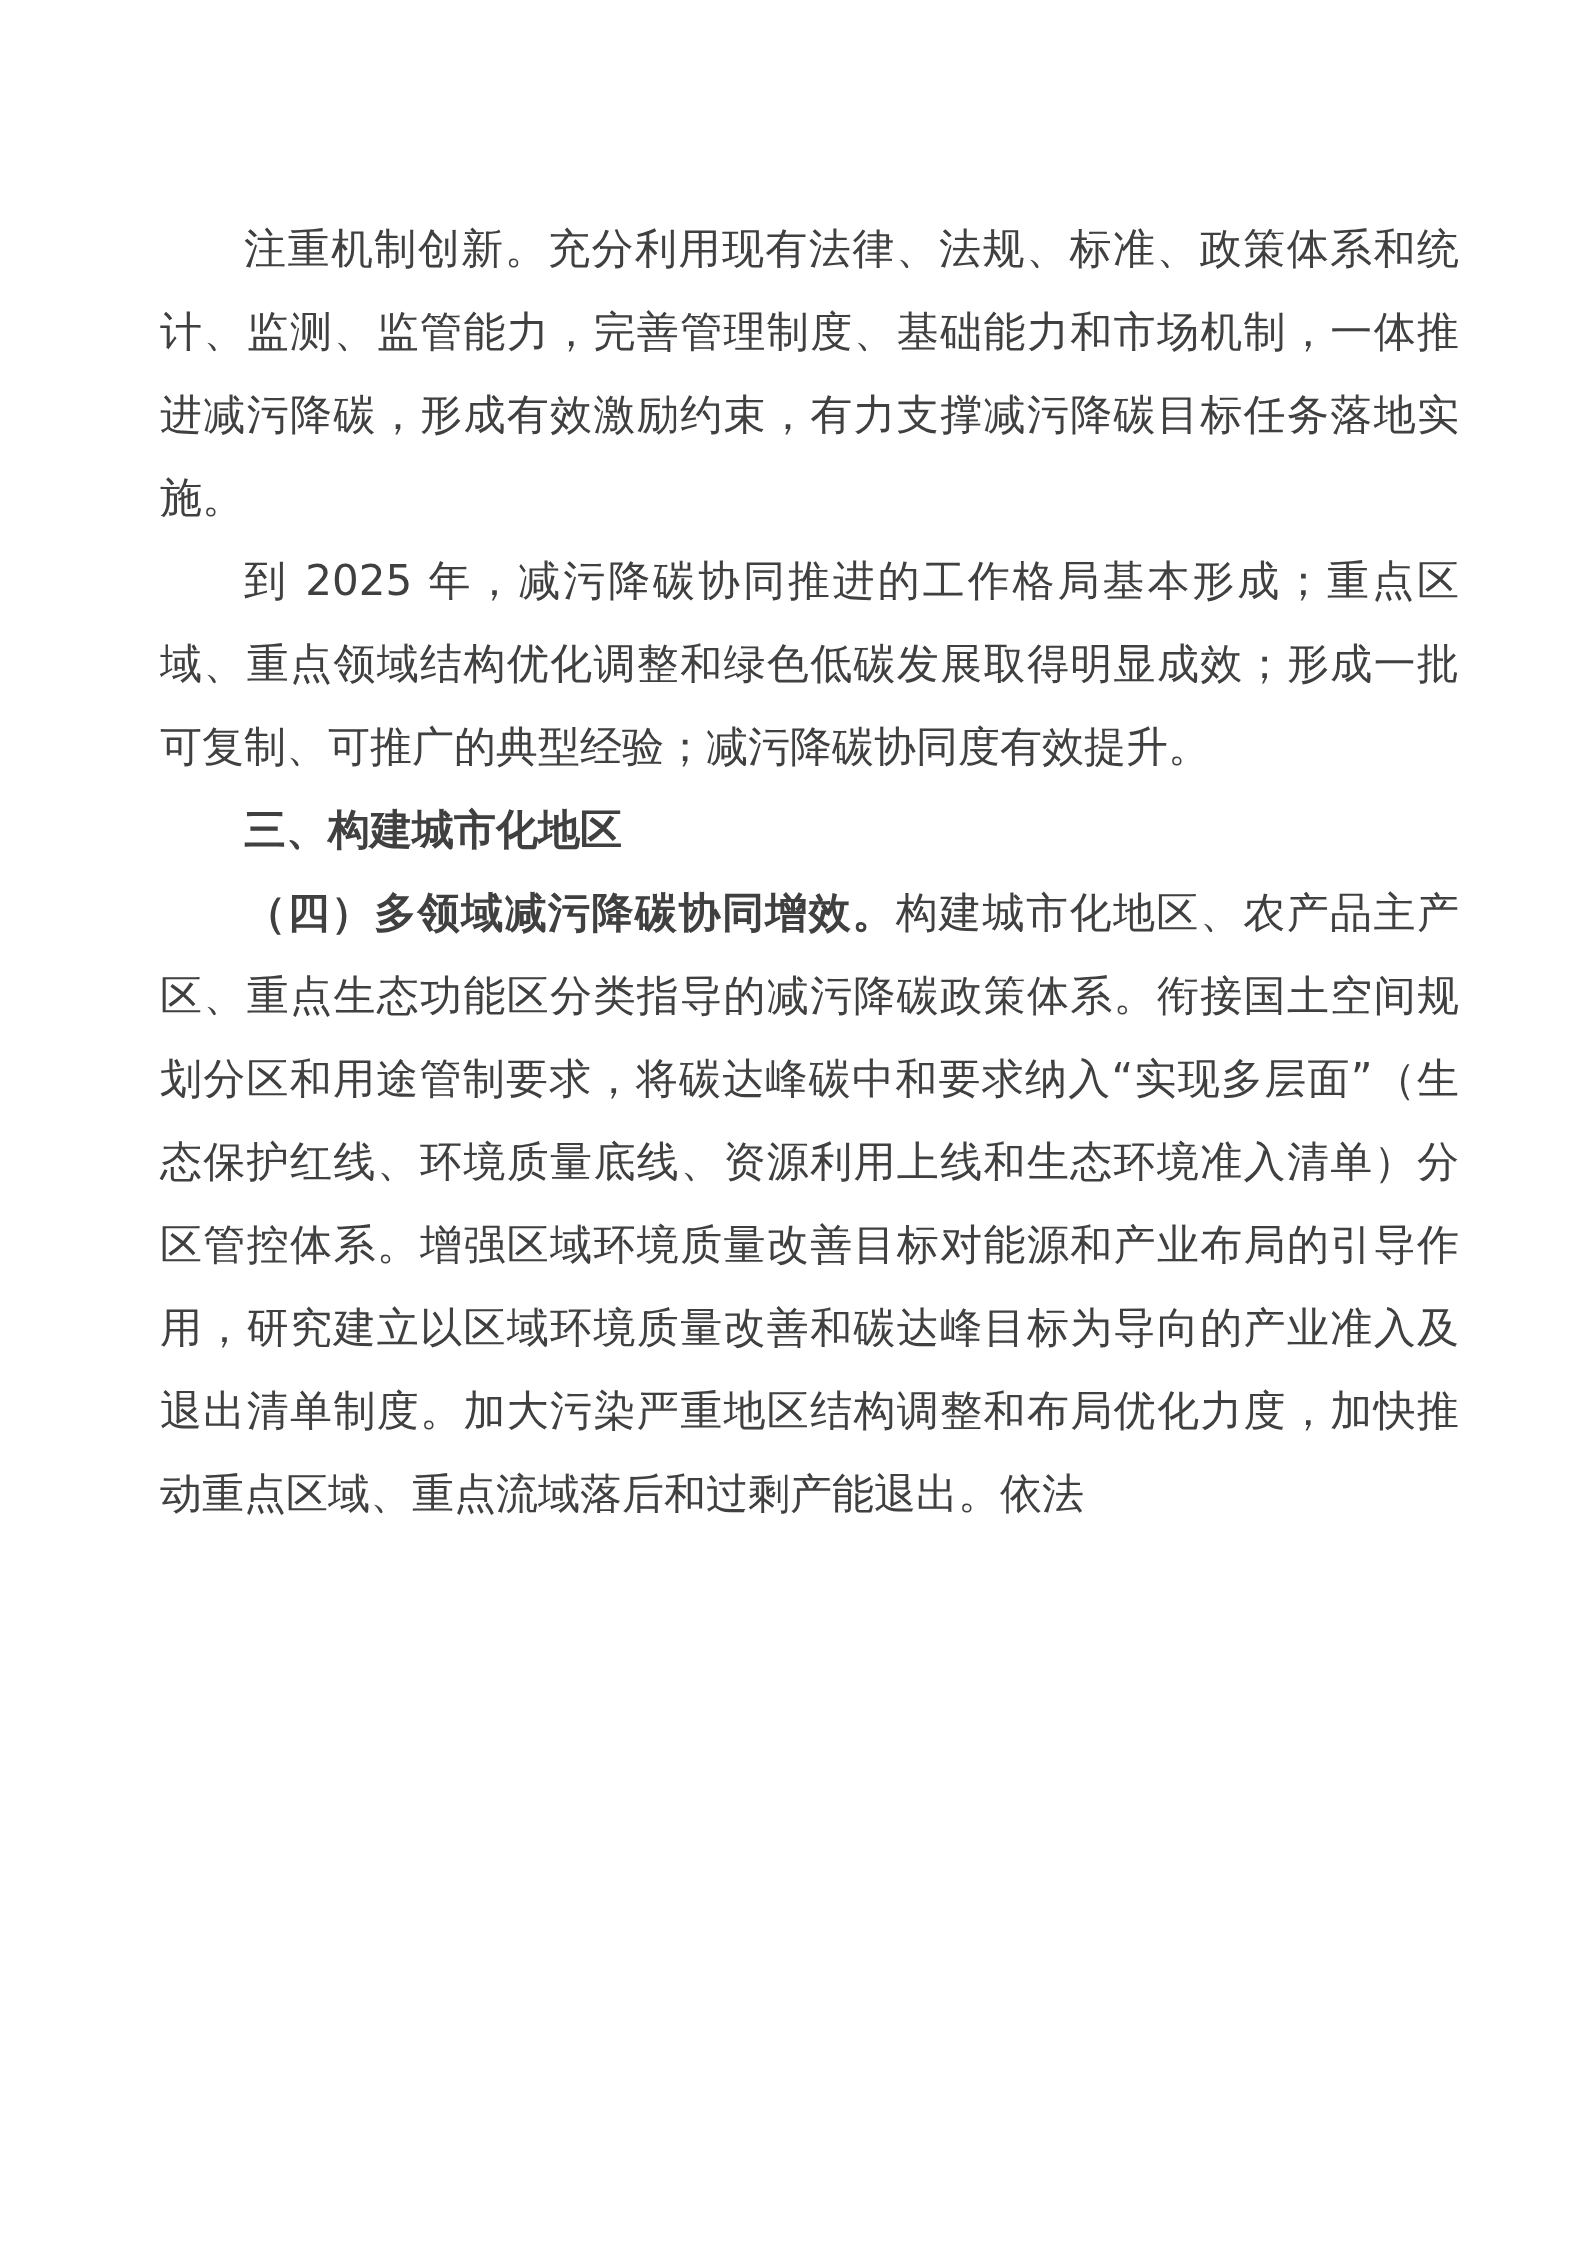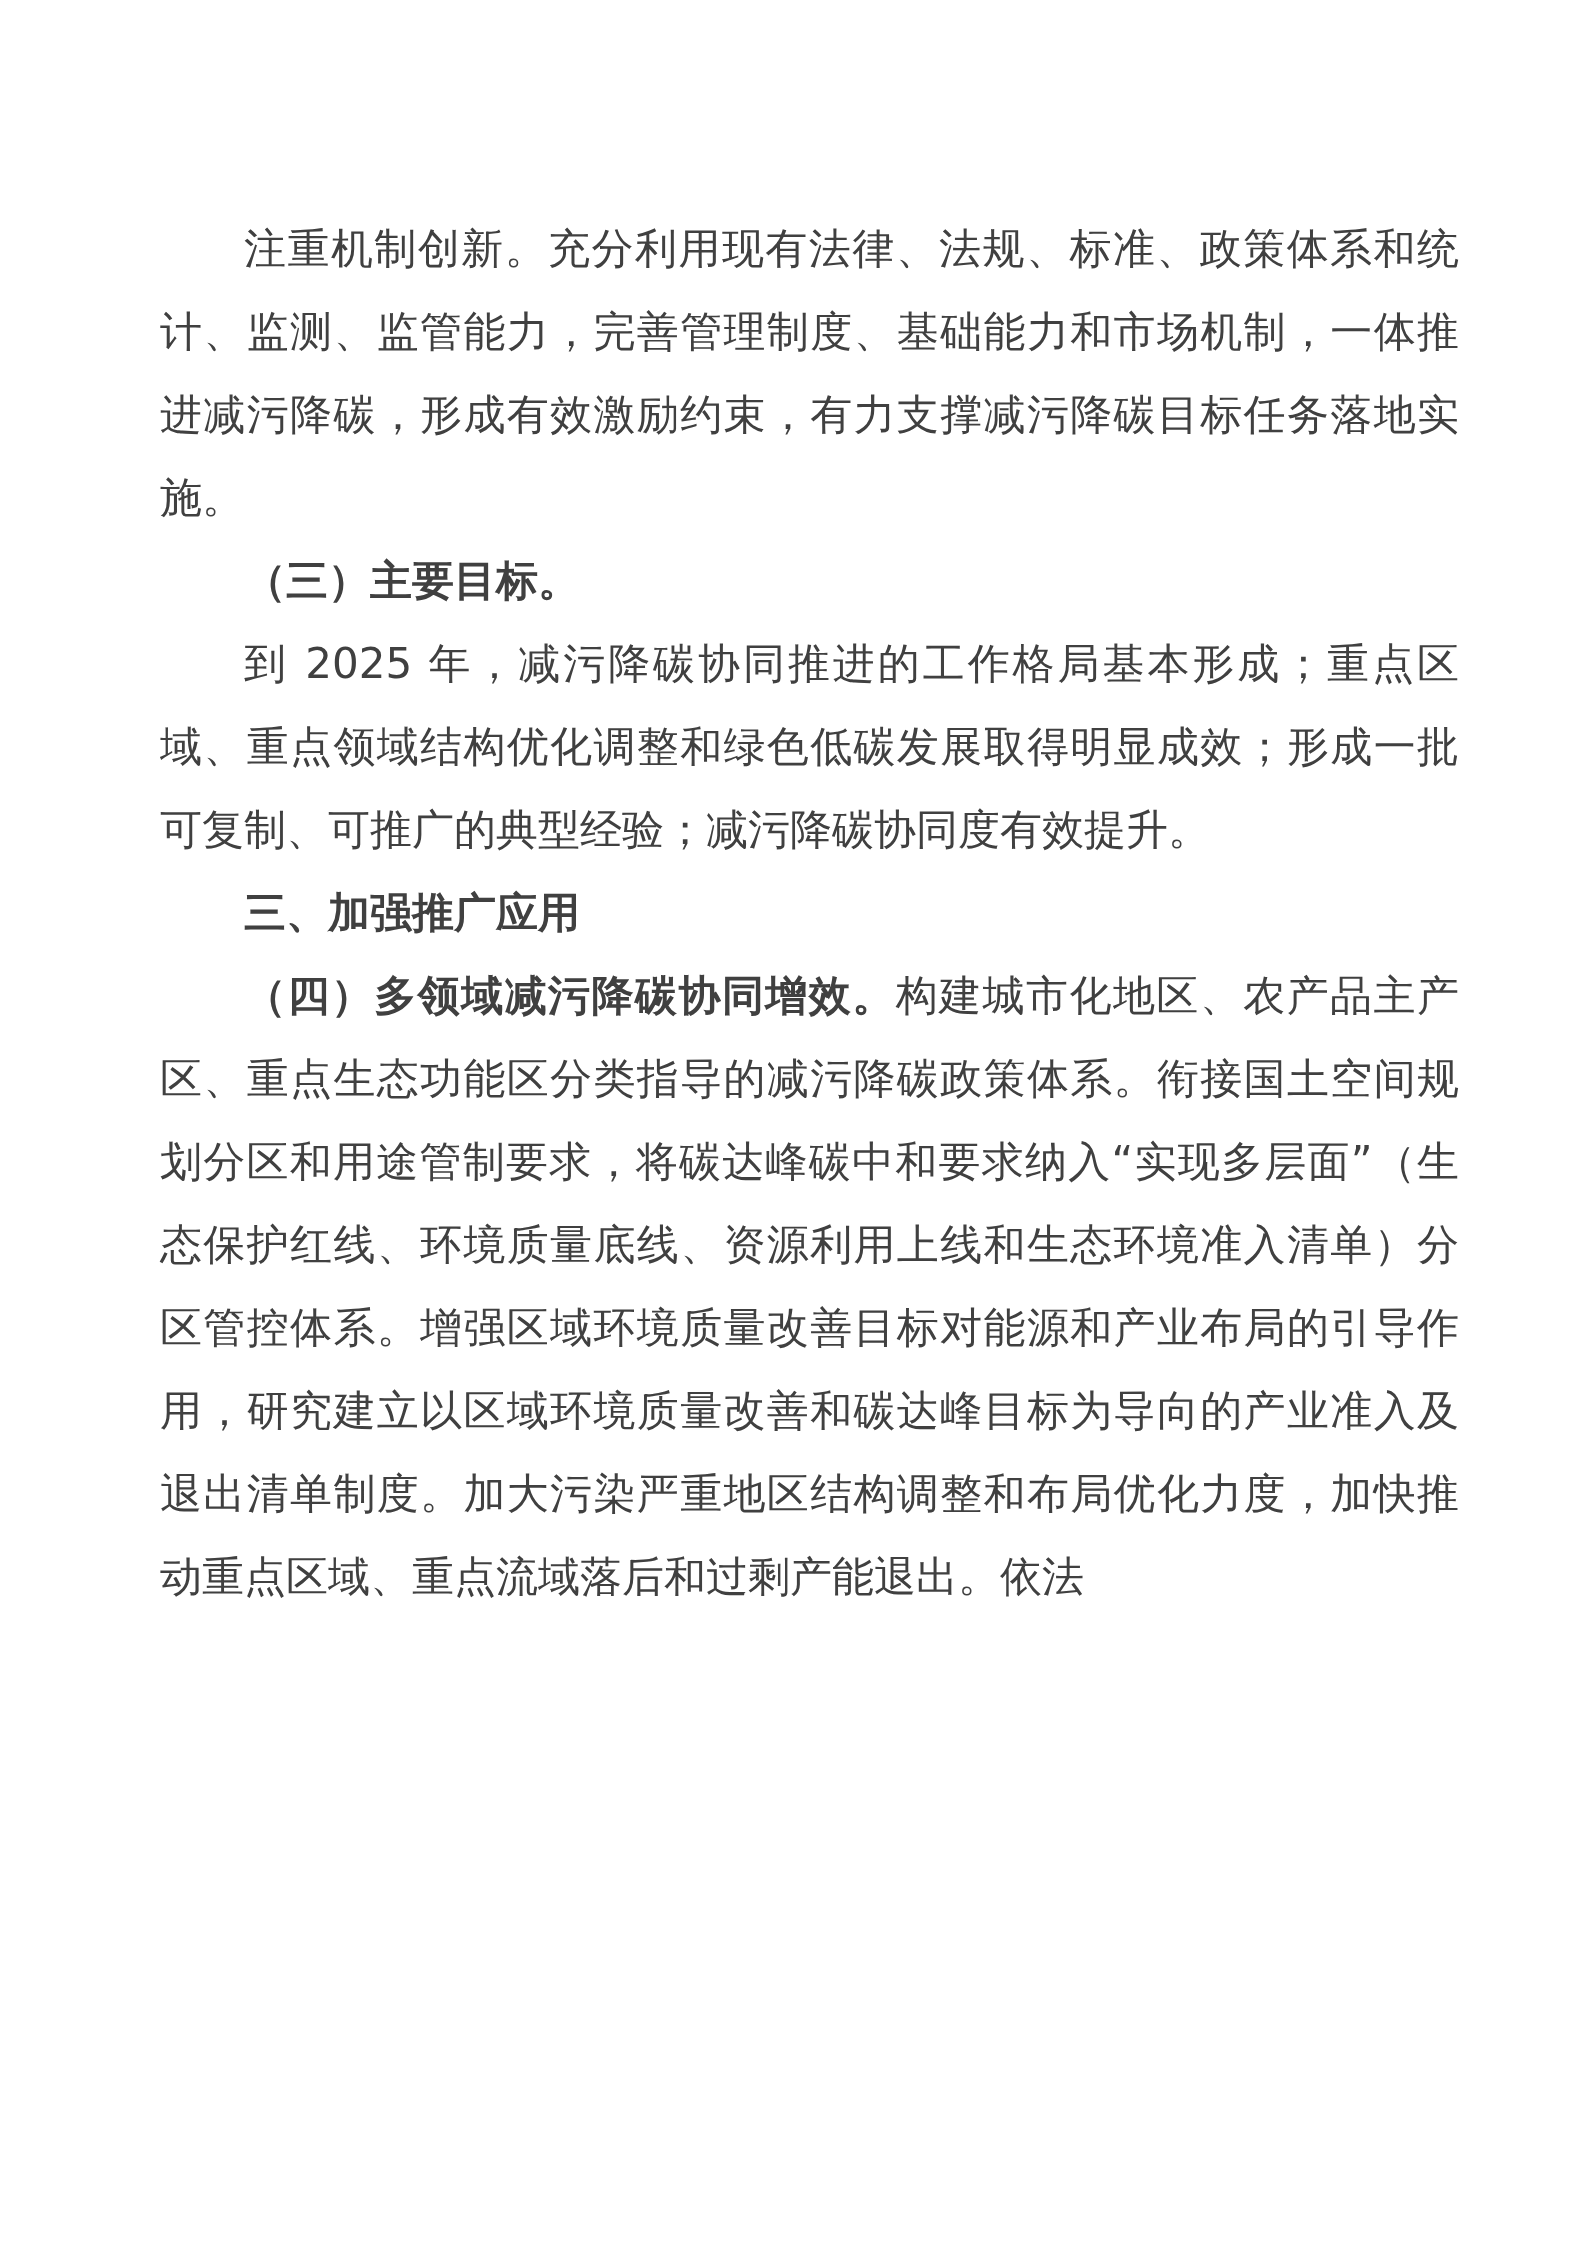--- a/index.html
+++ b/index.html
@@ -40,25 +40,24 @@
 </style>
 </head>
 <body>
 
 <div class="page">
   <div class="doc">
 
     <p>注重机制创新。充分利用现有法律、法规、标准、政策体系和统计、监测、监管能力，完善管理制度、基础能力和市场机制，一体推进减污降碳，形成有效激励约束，有力支撑减污降碳目标任务落地实施。</p>
 
 
-    <p class="heading">（三）主要目标。</p>
 
     <p>到 2025 年，减污降碳协同推进的工作格局基本形成；重点区域、重点领域结构优化调整和绿色低碳发展取得明显成效；形成一批可复制、可推广的典型经验；减污降碳协同度有效提升。</p>
 
 
-    <p class="heading">三、加强推广应用</p>
+    <p class="heading">三、构建城市化地区</p>
 
     <p>
       <span class="lead">（四）多领域减污降碳协同增效。</span><span>构建城市化地区、农产品主产区、重点生态功能区分类指导的减污降碳政策体系。衔接国土空间规划分区和用途管制要求，将碳达峰碳中和要求纳入“实现多层面”（生态保护红线、环境质量底线、资源利用上线和生态环境准入清单）分区管控体系。增强区域环境质量改善目标对能源和产业布局的引导作用，研究建立以区域环境质量改善和碳达峰目标为导向的产业准入及退出清单制度。加大污染严重地区结构调整和布局优化力度，加快推动重点区域、重点流域落后和过剩产能退出。依法</span>
     </p>
 
   </div>
 </div>
 
 </body></html>

